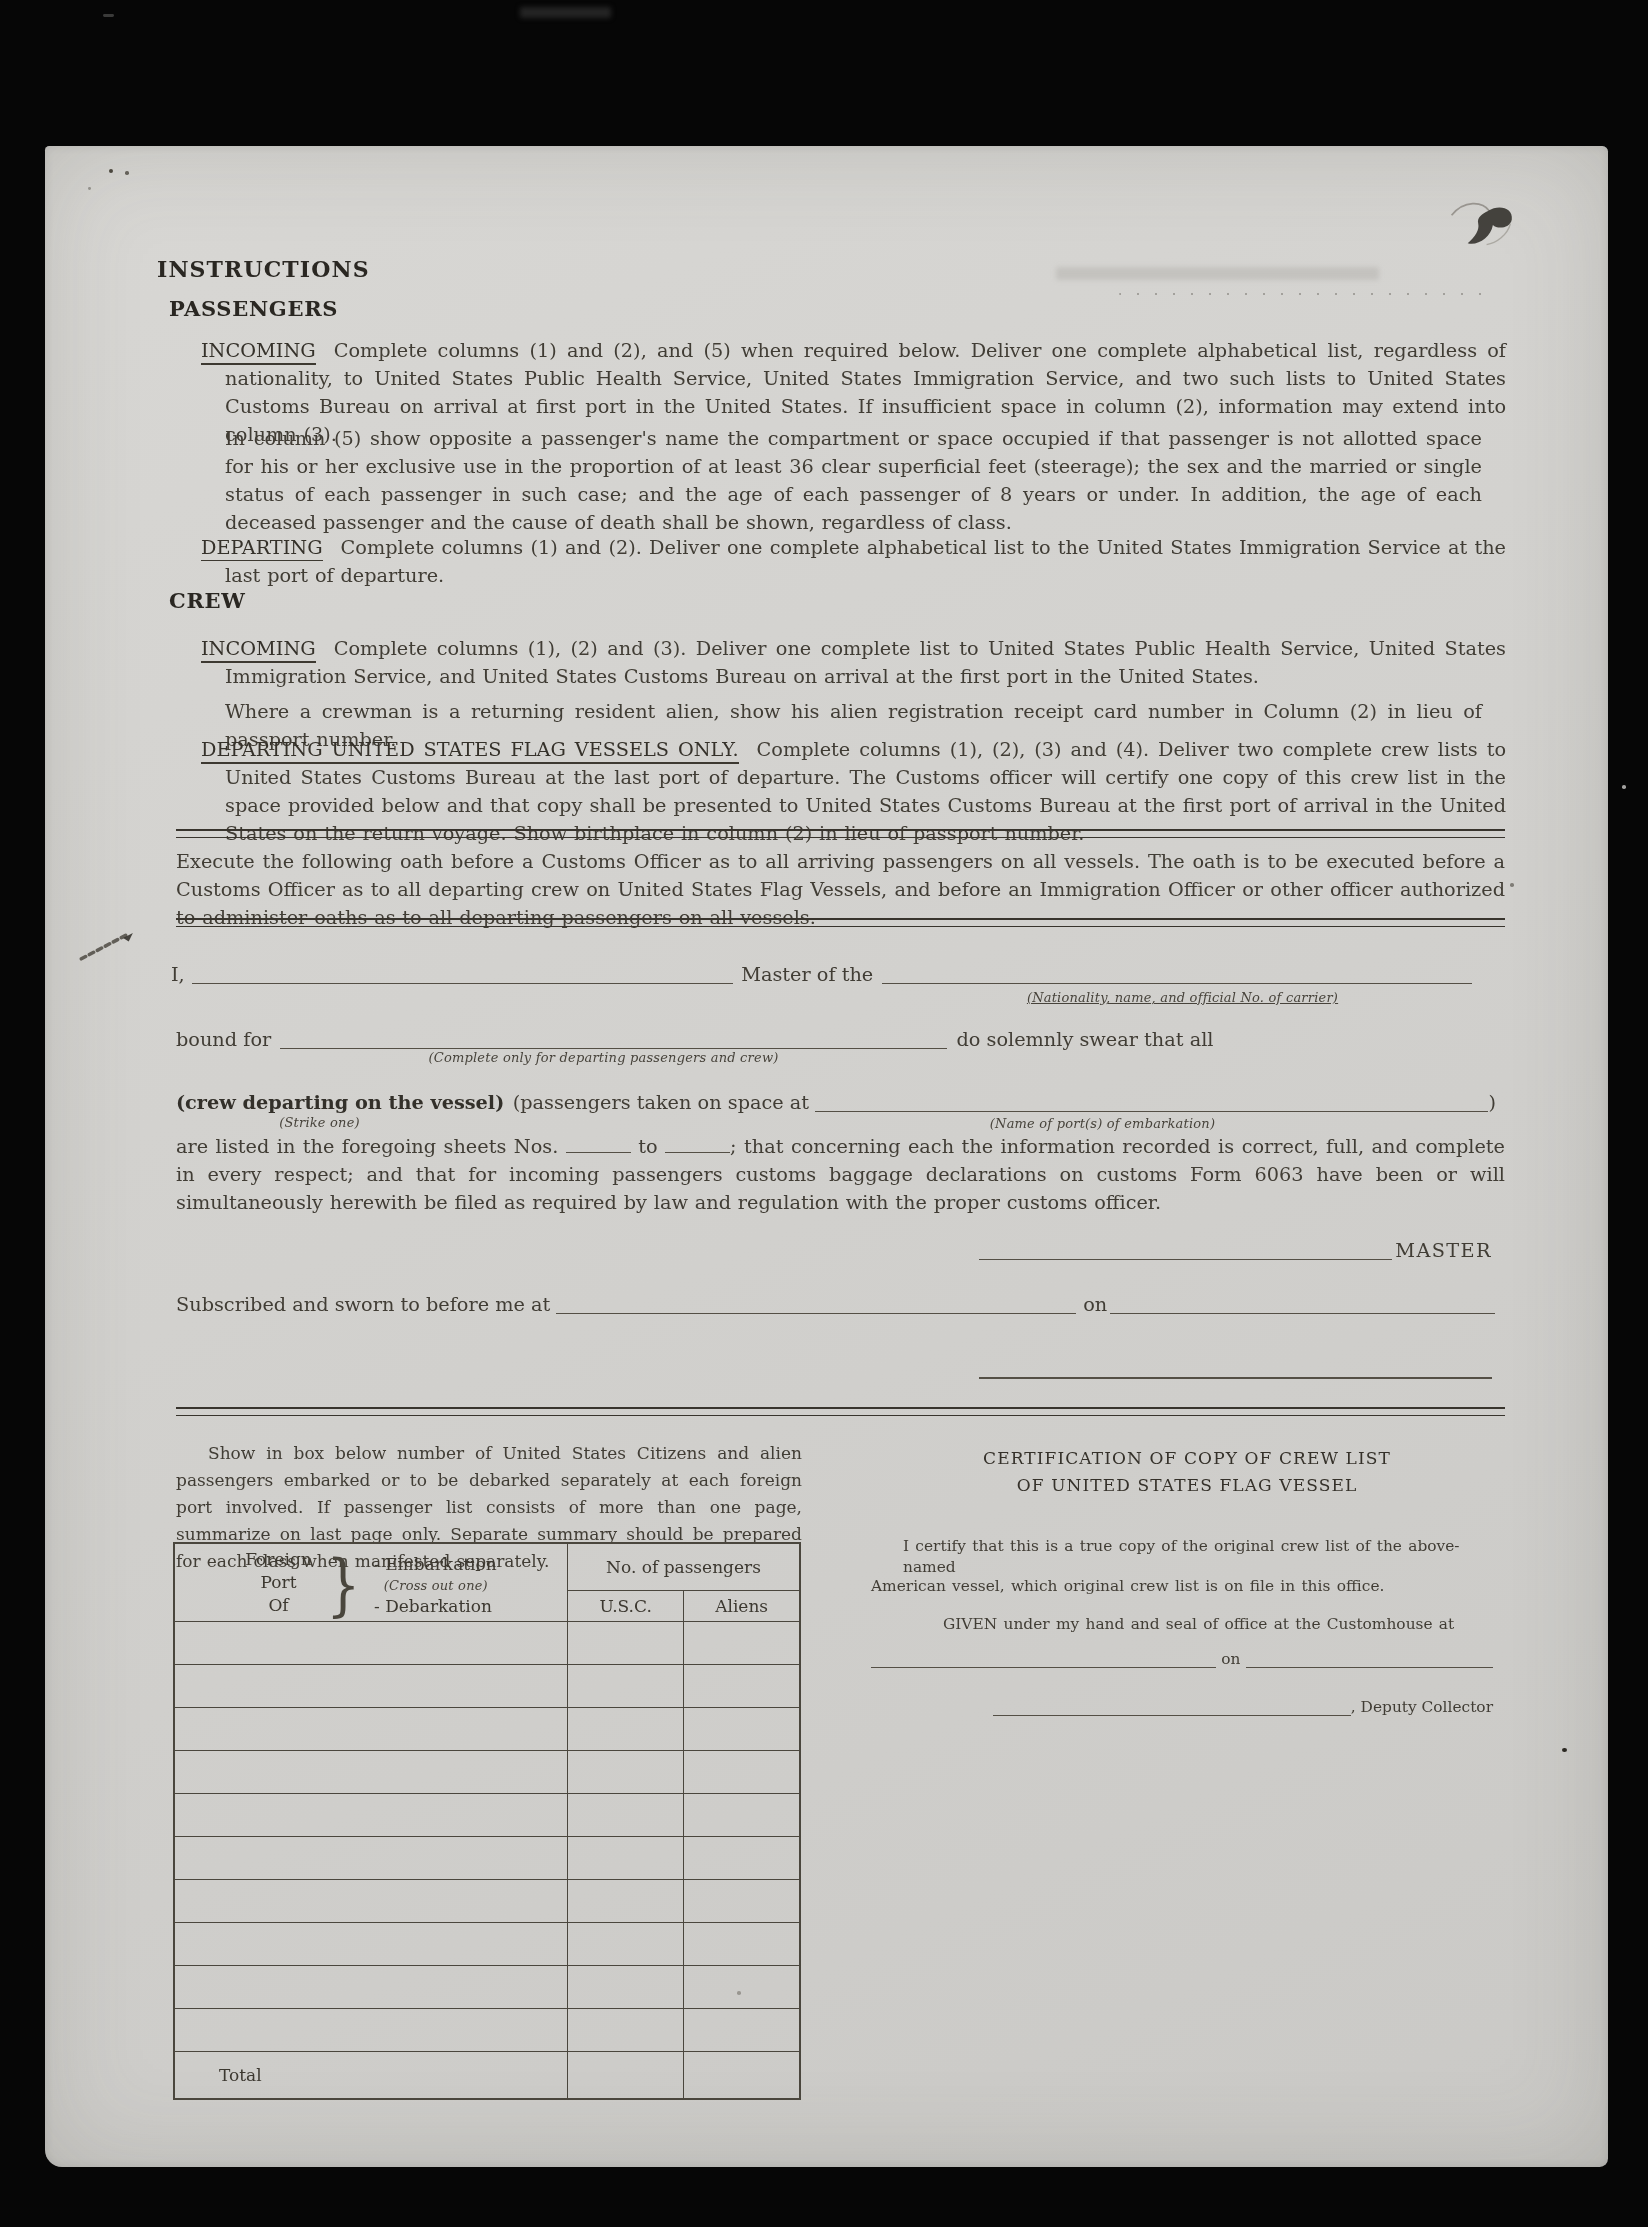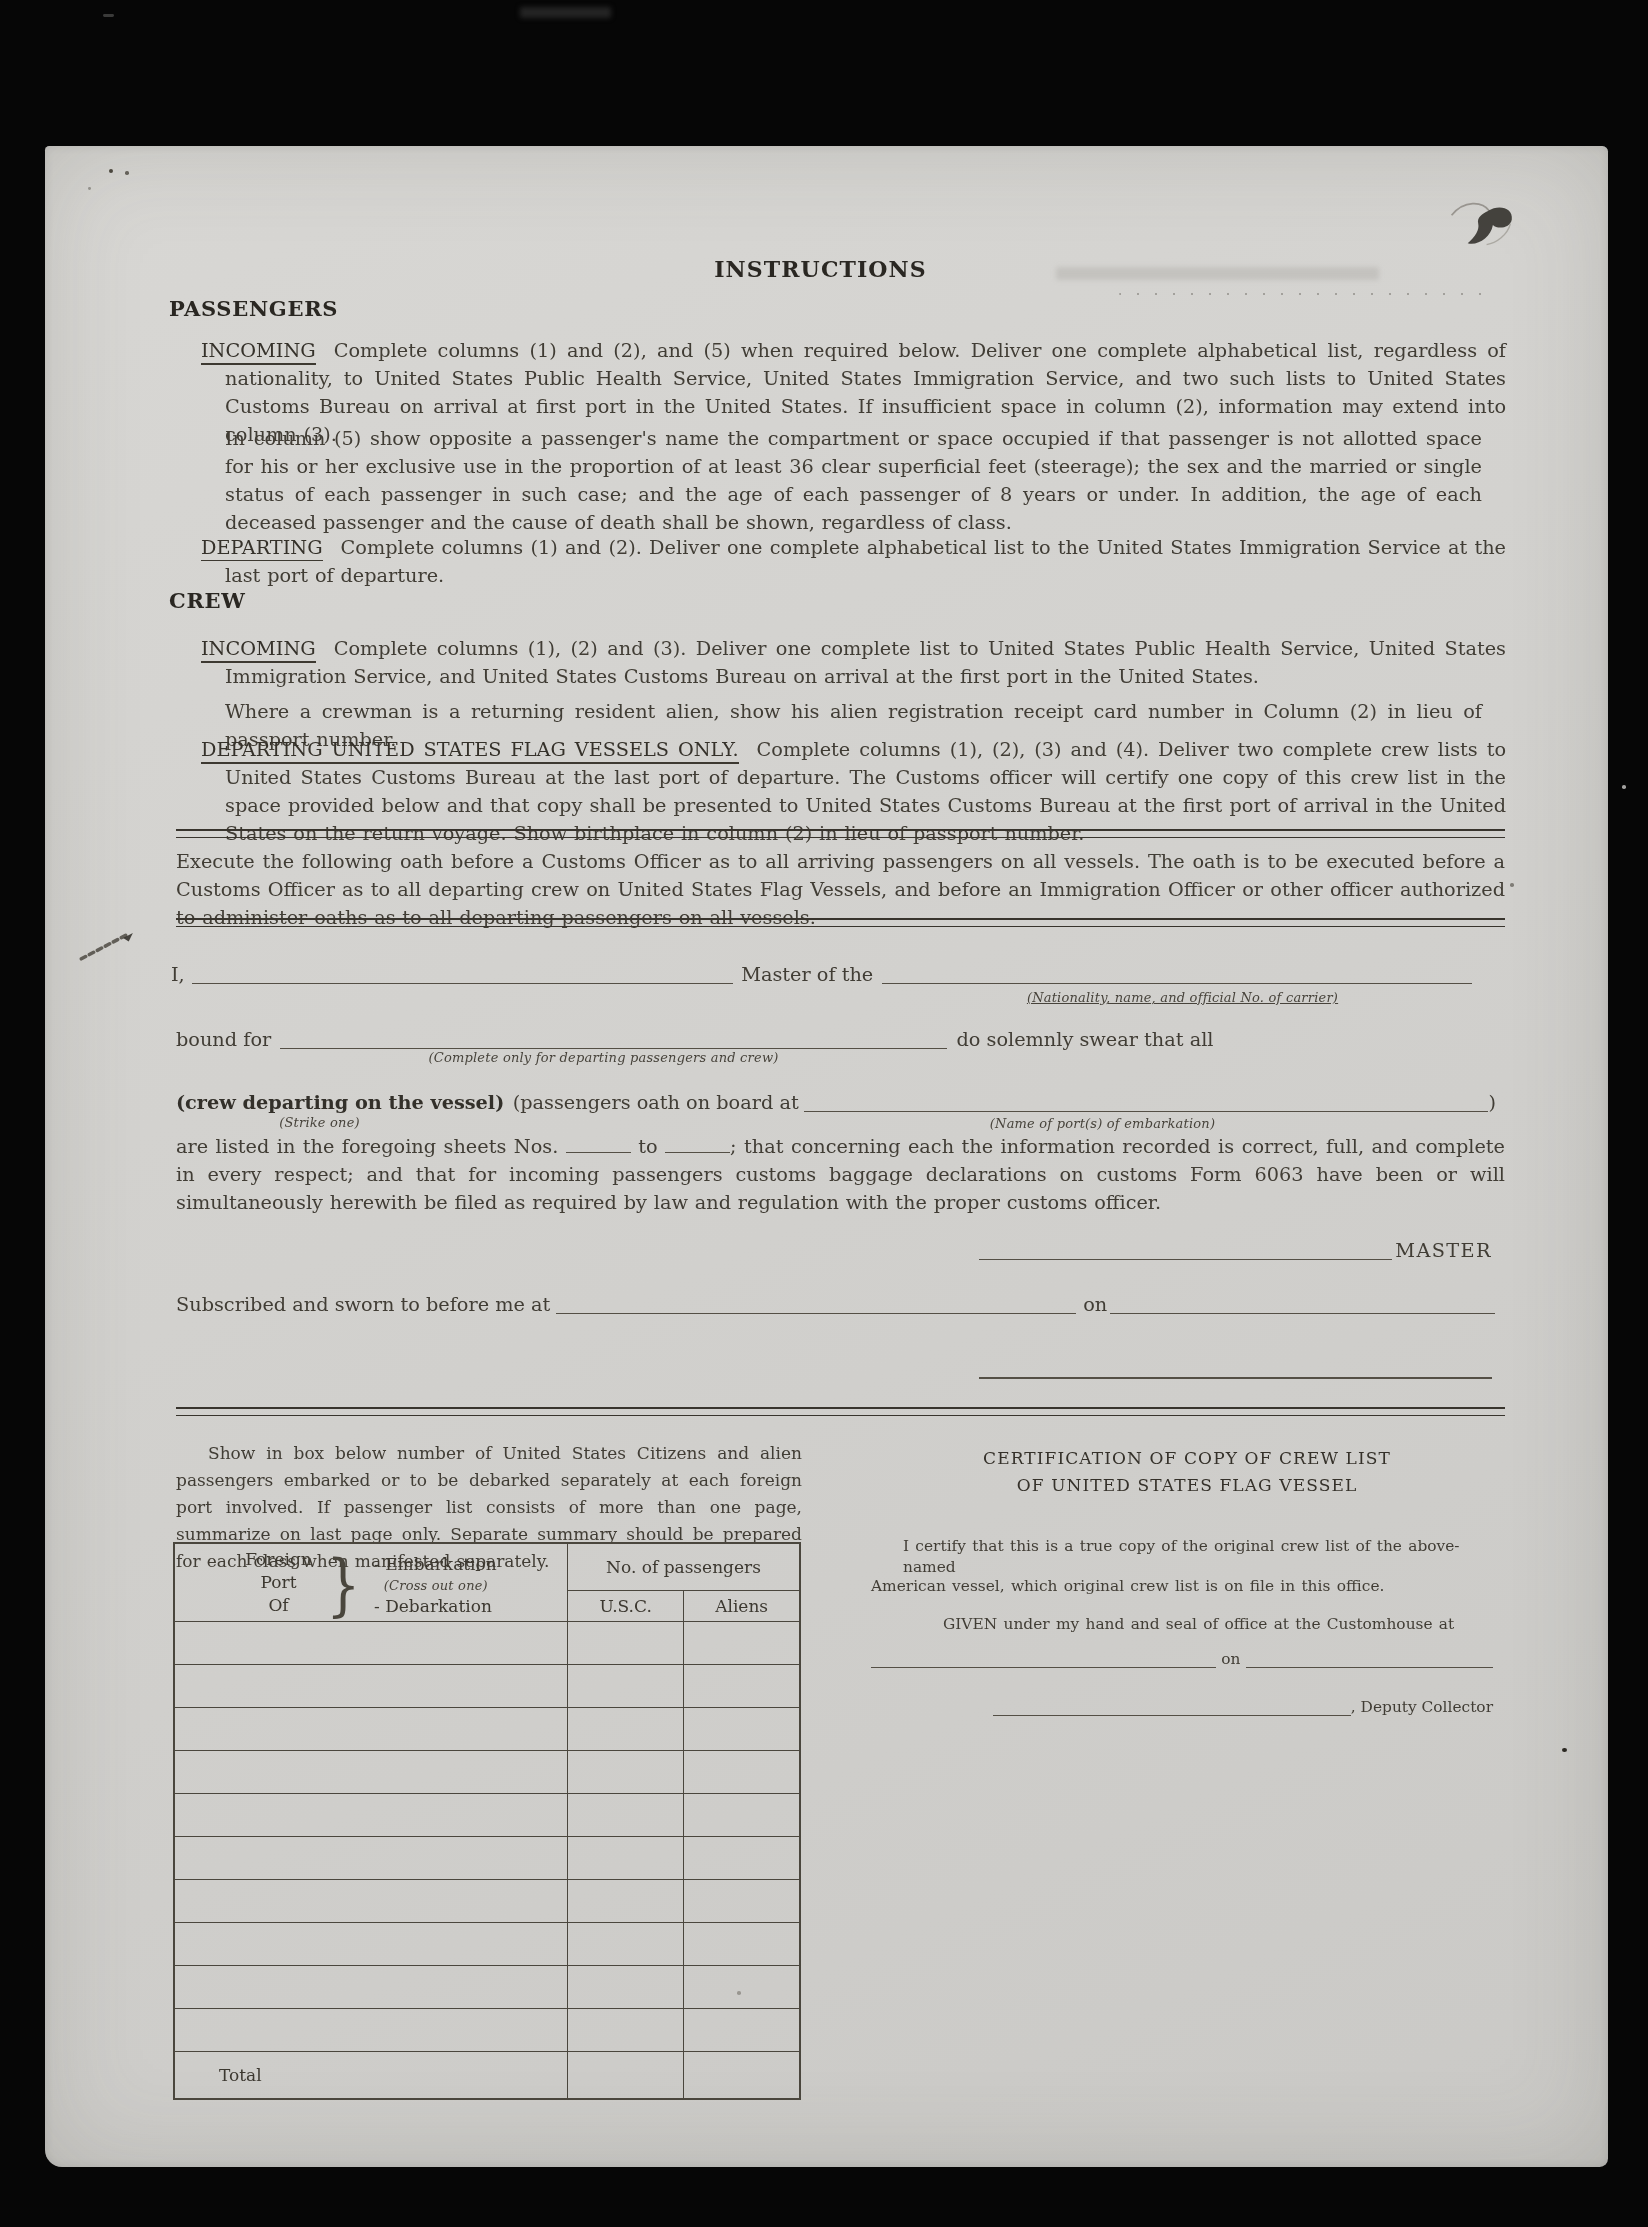--- a/index.html
+++ b/index.html
@@ -3,21 +3,21 @@
 <meta charset="utf-8">
 <style>
   html,body{margin:0;padding:0;background:#060606;}
   body{width:1649px;height:2227px;position:relative;overflow:hidden;
        font-family:"DejaVu Serif","Liberation Serif",serif;color:#3c3830;}
   .paper{position:absolute;left:45px;top:146px;width:1563px;height:2021px;
          background:linear-gradient(155deg,#d8d7d4 0%,#d2d1ce 45%,#cac9c6 100%);
          border-radius:4.2px 5.6px 8.4px 17px;
          box-shadow:inset 0 0 98px rgba(80,76,66,.18), inset 0 0 9.8px rgba(0,0,0,.10);}
   .abs{position:absolute;}
-  .title{left:112px;width:1327px;top:110px;text-align:center;font-size:22px;font-weight:700;
+  .title{left:112px;width:1327px;top:110px;text-align:left;font-size:22px;font-weight:700;
          letter-spacing:1.1px;color:#2a2722;}
   .h1{font-size:21px;font-weight:700;letter-spacing:0.7px;color:#2a2722;}
   .para{font-size:19.3px;line-height:28px;text-align:justify;word-spacing:0.7px;color:#413d35;}
   .sect{left:156px;width:1281px;padding-left:24px;text-indent:-24px;}
   .plain{left:180px;width:1257px;}
   .lbl{border-bottom:2.8px double #3d3931;padding-bottom:0.7px;margin-right:18px;color:#35312a;}
   .lbl-s{border-bottom:1.4px solid #3d3931;padding-bottom:0.7px;margin-right:18px;color:#35312a;}
   .rule{left:131px;width:1329px;height:5.6px;border-top:2.1px solid #38342d;border-bottom:1.4px solid #38342d;}
   .frow{display:flex;align-items:flex-end;font-size:19.3px;line-height:24px;color:#413d35;}
   .bl{border-bottom:1.4px solid #544f45;margin-bottom:3.5px;}
@@ -90,21 +90,21 @@
 
   <div class="abs frow" style="left:131px;top:882px;width:1329px;">
     <span>bound for</span>
     <span class="bl" style="width:667px;margin-left:8.4px;"></span>
     <span style="margin-left:9.8px;">do solemnly swear that all</span>
   </div>
   <div class="abs cap" style="left:232px;width:653px;top:904px;">(Complete only for departing passengers and crew)</div>
 
   <div class="abs frow" style="left:131px;top:945px;width:1320px;">
     <span class="bold">(crew departing on the vessel)</span>
-    <span style="margin-left:8.4px;">(passengers oath on board at</span>
+    <span style="margin-left:8.4px;">(passengers taken on space at</span>
     <span class="bl" style="flex:1;margin-left:5.6px;"></span>
     <span>)</span>
   </div>
   <div class="abs cap" style="left:169px;width:211px;top:969px;">(Strike one)</div>
   <div class="abs cap" style="left:808px;width:499px;top:970px;">(Name of port(s) of embarkation)</div>
 
   <p class="abs para" style="left:131px;width:1329px;top:987px;margin:0;"><span>are listed in the foregoing sheets Nos.</span> <span class="ibl"></span> <span>to</span> <span class="ibl"></span><span>; that concerning each the information recorded is correct, full, and complete in every respect; and that for incoming passengers customs baggage declarations on customs Form 6063 have been or will simultaneously herewith be filed as required by law and regulation with the proper customs officer.</span></p>
 
   <div class="abs frow" style="left:934px;top:1093px;width:513px;">
     <span class="bl" style="flex:1;margin-right:2.8px;"></span>

